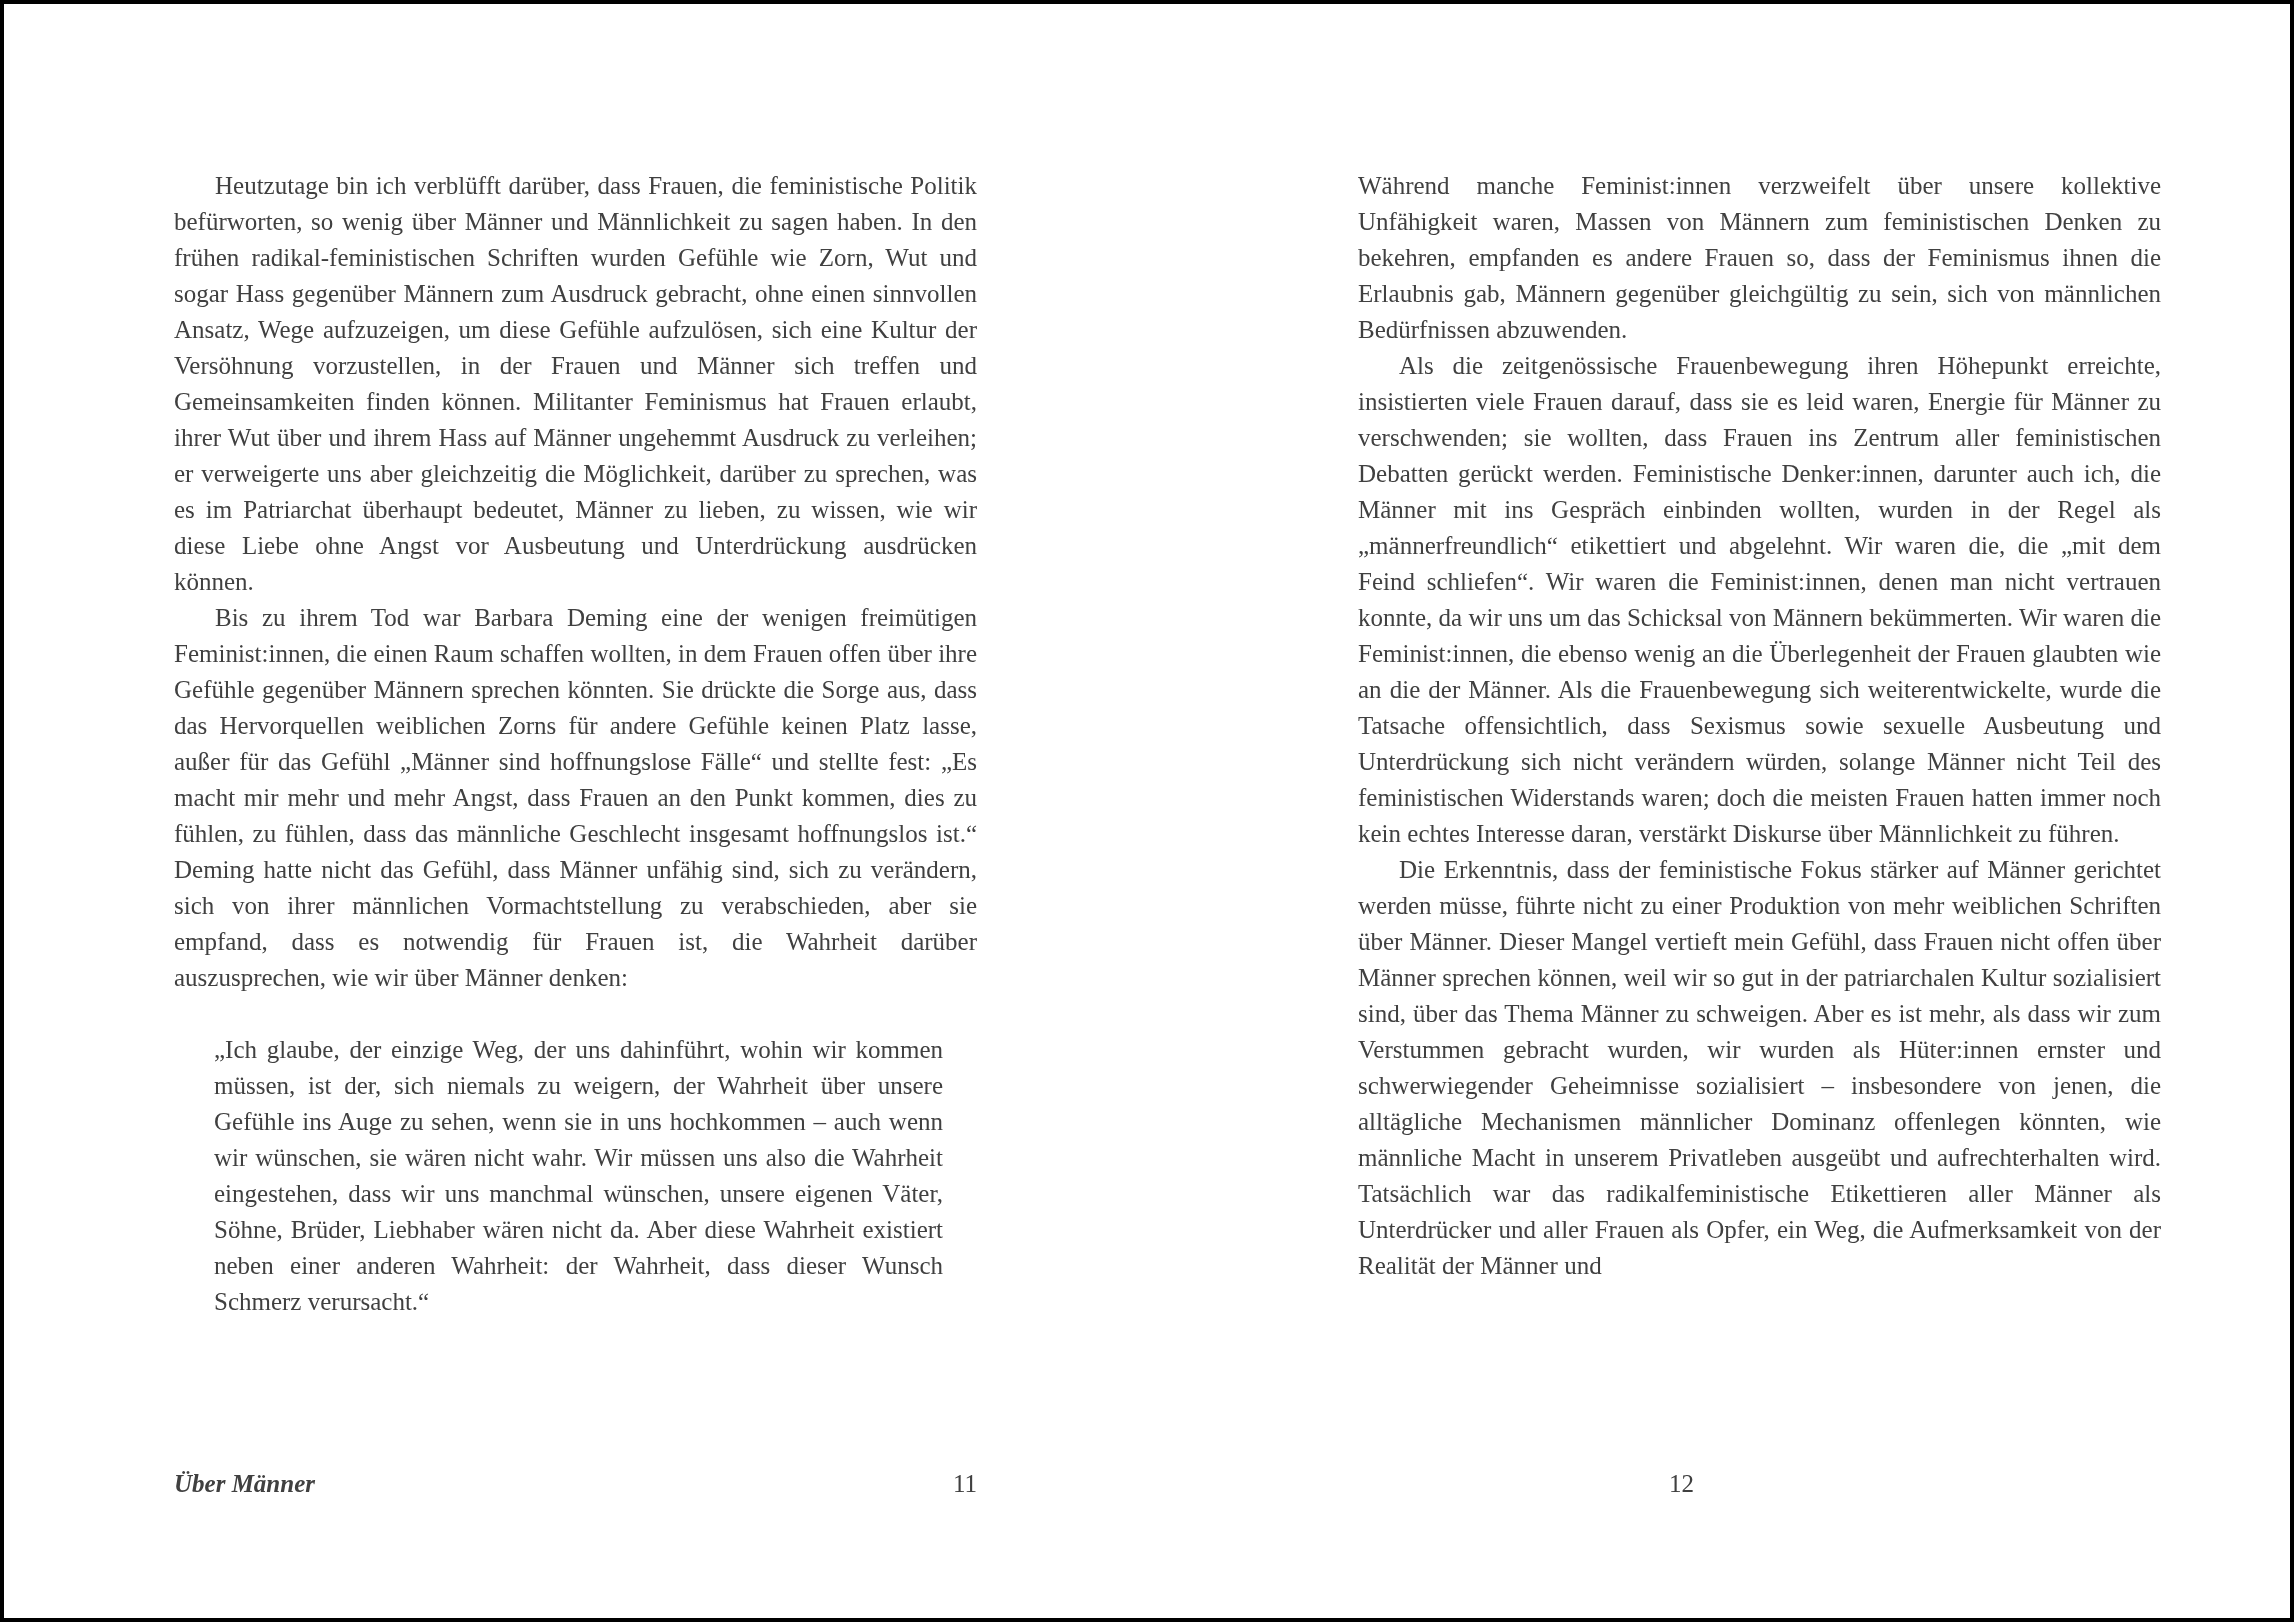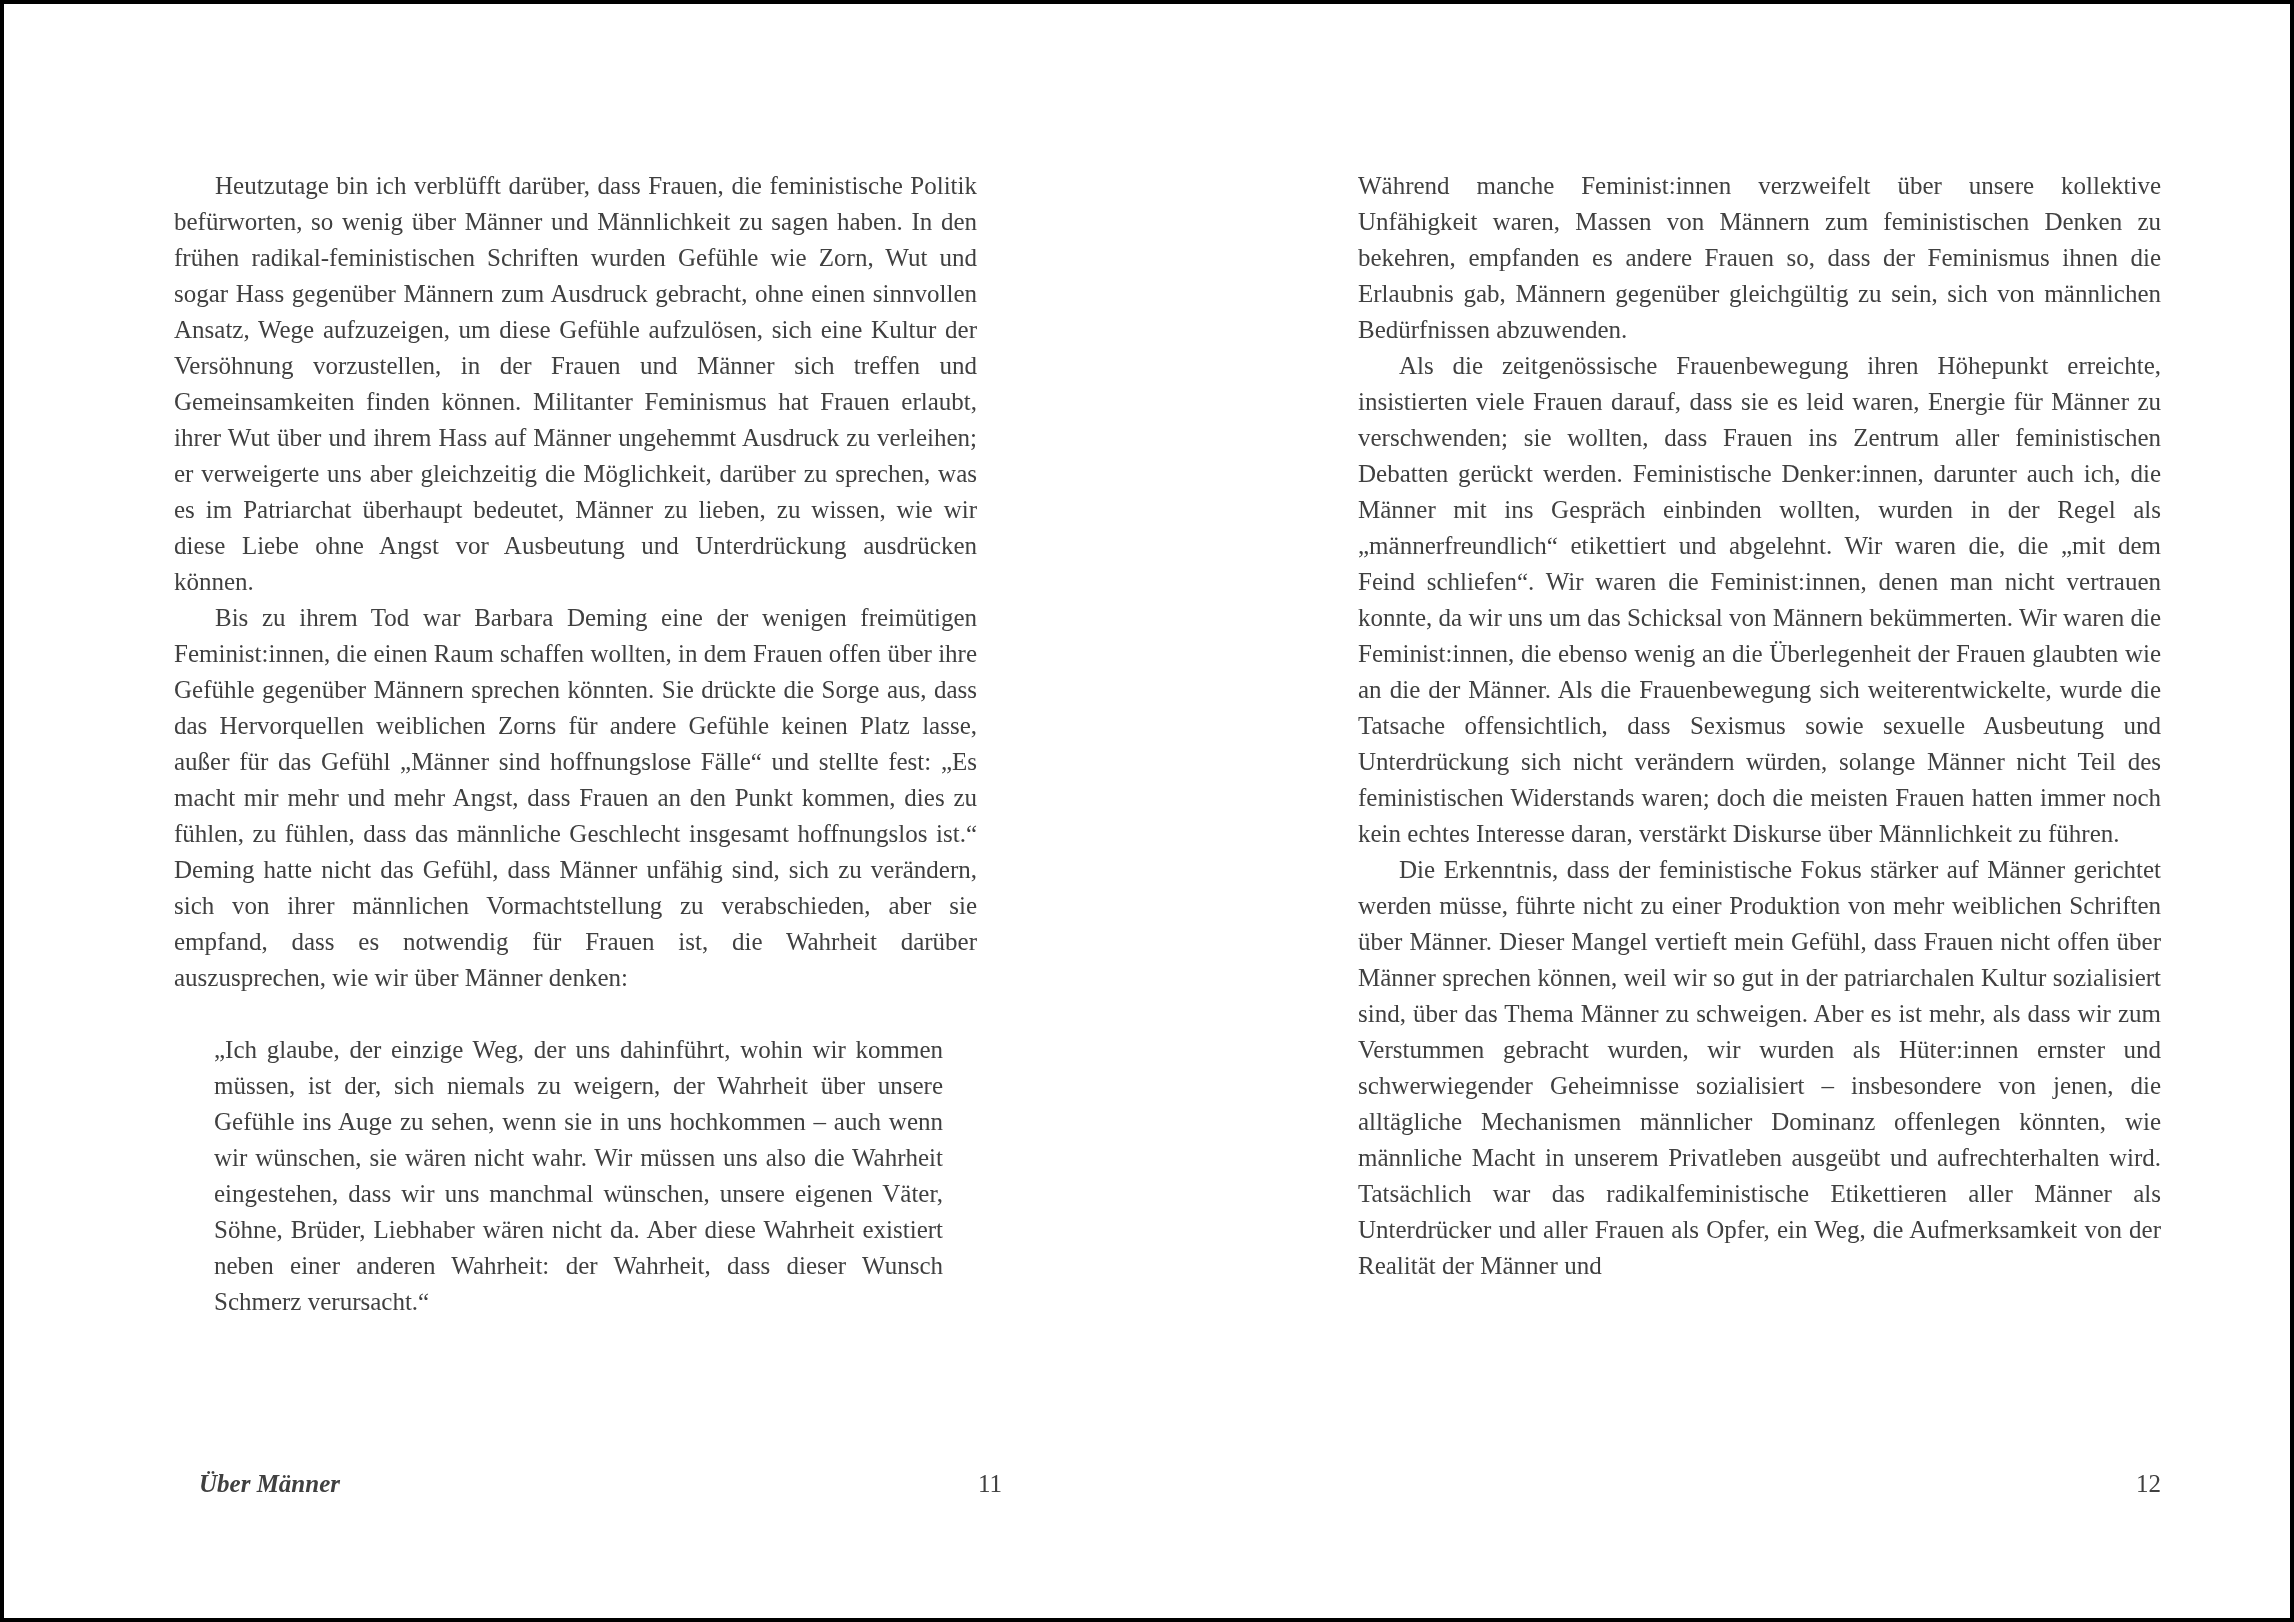--- a/index.html
+++ b/index.html
@@ -45,25 +45,24 @@
     top: 1464px;
     width: 803px;
     font-size: 25px;
     line-height: 31px;
   }
   .footer.left {
     left: 170px;
     display: flex;
     justify-content: space-between;
     align-items: flex-end;
-    margin-left: 25px;
   }
   .footer.right {
-    left: 1354px;
-    text-align: right;
+    left: 1276px;
+    text-align: center;
   }
   .running-title {
     font-style: italic;
     font-weight: 700;
   }
   .page-number {
     font-style: normal;
     font-weight: 400;
   }
 </style>

